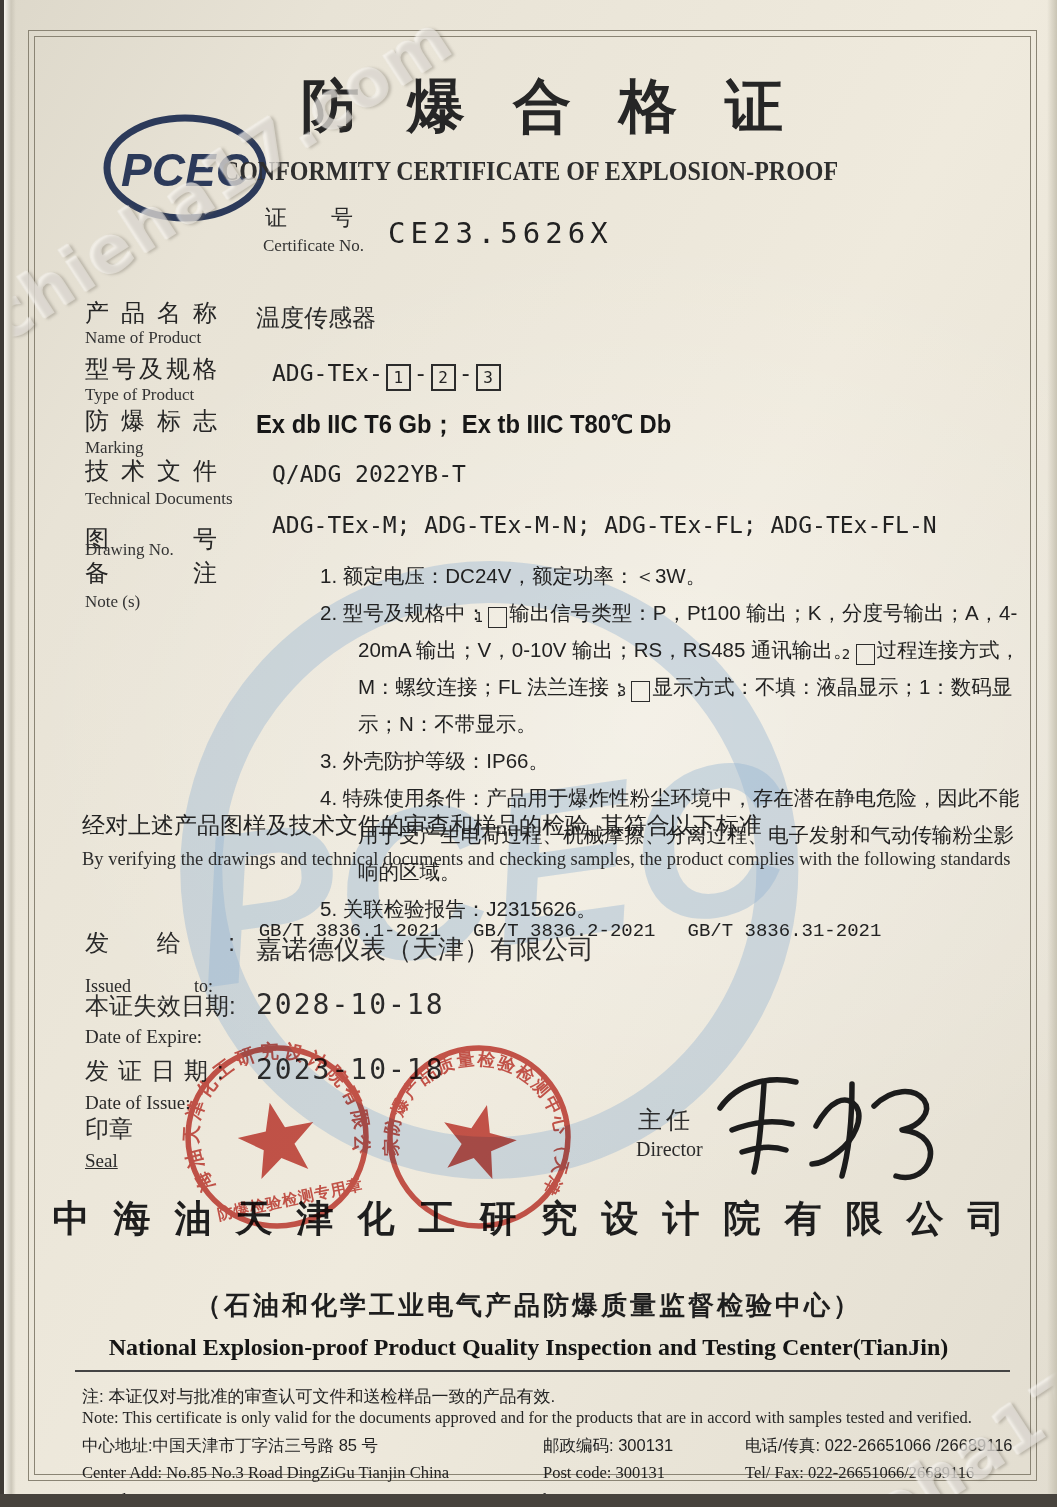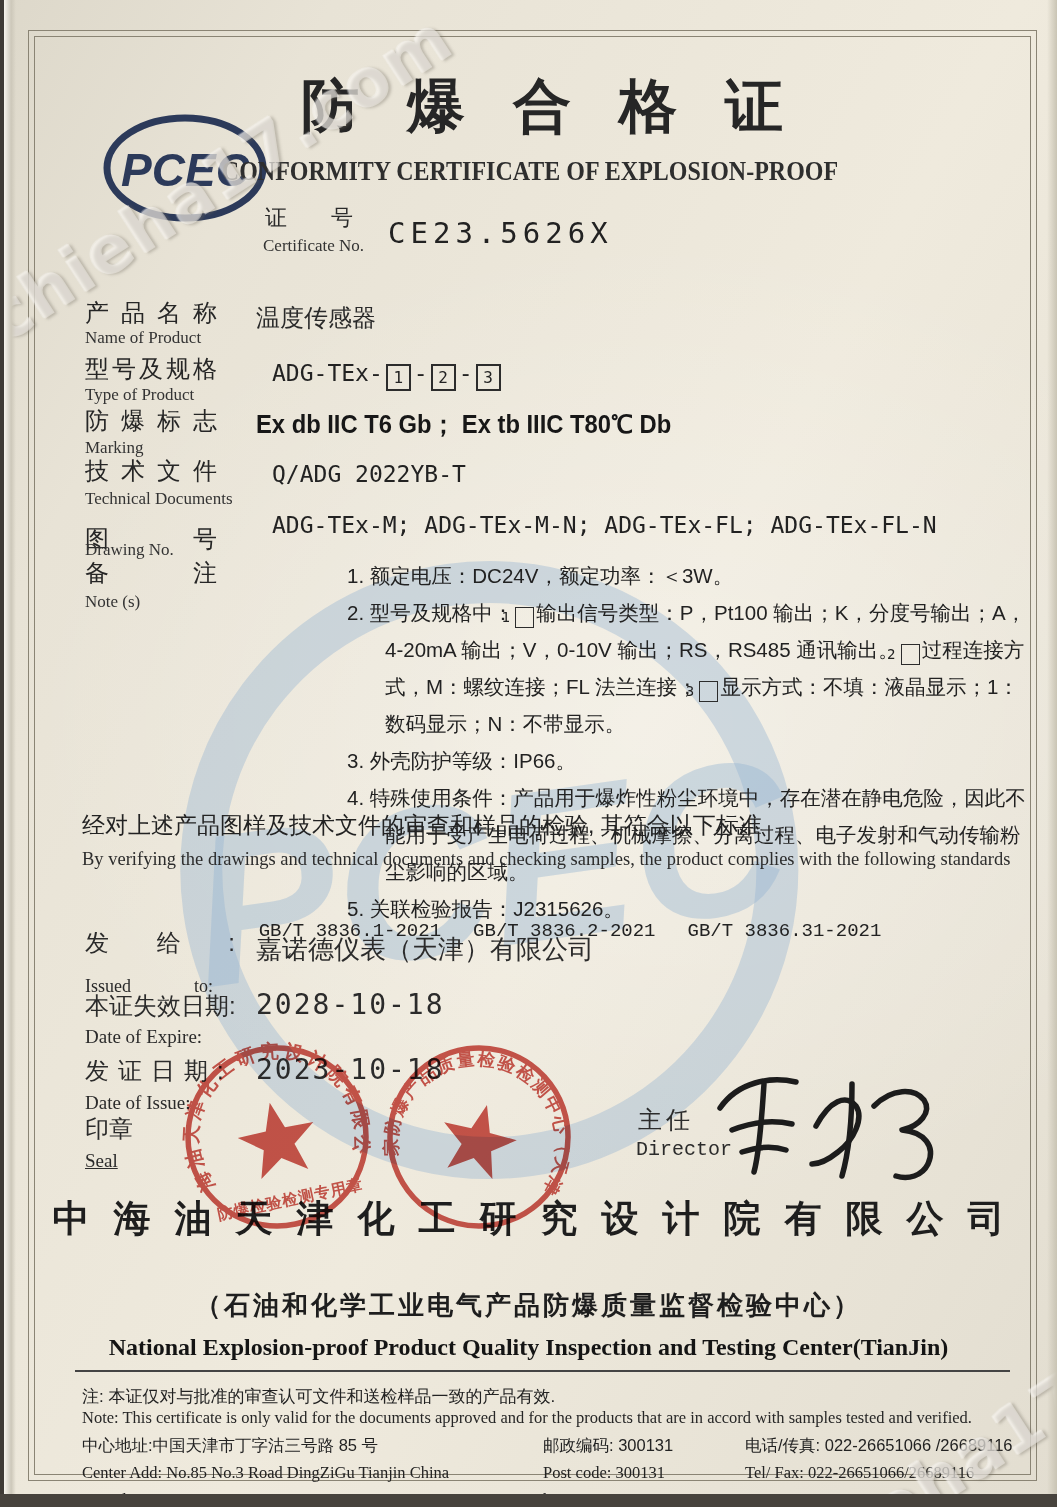--- a/index.html
+++ b/index.html
@@ -54,21 +54,21 @@
   .val-cjk{font-size:24px;color:#2a2a2a;}
   .val-mono{font-family:"DejaVu Sans Mono",monospace;font-size:23px;color:#222;margin-left:16px;}
   .val-marking{font-family:"Liberation Sans",sans-serif;font-weight:bold;font-size:25px;
     color:#171717;transform:scaleX(.95);transform-origin:left;letter-spacing:0px;}
 
   .box{display:inline-block;min-width:19px;height:23px;line-height:23px;border:2px solid #2c2c2c;
     text-align:center;font-size:16px;font-family:"DejaVu Sans Mono",monospace;
     vertical-align:-2px;margin:0 3px;padding:0 1px;}
 
   .notes{position:absolute;left:320px;top:557px;width:708px;z-index:2;}
-  .note-line{font-size:20.5px;line-height:37px;color:#222;padding-left:38px;text-indent:-38px;margin-left:27px;}
+  .note-line{font-size:20.5px;line-height:37px;color:#222;padding-left:38px;text-indent:-38px;}
   .notes .box{min-width:15px;height:19px;line-height:19px;font-size:14px;border-width:1.5px;margin:0 2px;}
 
   .std-cn{position:absolute;left:82px;top:810px;font-size:23px;color:#222;z-index:2;}
   .std-en{position:absolute;left:82px;top:848px;font-family:"Liberation Serif",serif;
     font-size:18.5px;color:#2c2c2c;z-index:2;transform:scaleY(1.05);transform-origin:left top;}
   .std-row{position:absolute;left:300px;top:884px;width:540px;display:flex;gap:32px;
     justify-content:center;z-index:2;}
   .std-row span{font-family:Liberation Mono, monospace;font-size:19px;color:#222;white-space:nowrap;margin-top:36px;}
 
   .issued-lbl{position:absolute;left:85px;top:927px;width:150px;font-size:24px;
@@ -79,21 +79,21 @@
 
   .date-lbl{position:absolute;left:85px;font-size:24px;z-index:2;}
   .date-en{position:absolute;left:85px;font-family:"Liberation Serif",serif;font-size:19px;z-index:2;}
   .date-val{position:absolute;left:256px;font-family:"DejaVu Sans Mono",monospace;font-size:28px;
     letter-spacing:2px;z-index:2;}
 
   .seal-lbl-cn{position:absolute;left:85px;top:1113px;font-size:24px;z-index:2;}
   .seal-lbl-en{position:absolute;left:85px;top:1150px;font-family:"Liberation Serif",serif;
     font-size:19px;z-index:2;text-decoration:underline;}
   .director-cn{position:absolute;left:638px;top:1104px;font-size:24px;letter-spacing:4px;z-index:2;}
-  .director-en{position:absolute;left:636px;top:1138px;font-family:Liberation Mono, monospace;
+  .director-en{position:absolute;left:636px;top:1138px;font-family:Liberation Serif, serif;
     font-size:20px;z-index:2;}
   .signature{position:absolute;left:712px;top:1072px;z-index:3;}
 
   .seal{position:absolute;z-index:4;mix-blend-mode:multiply;opacity:.88;}
   .seal text{font-family:"Liberation Sans",sans-serif;font-weight:bold;}
 
   .org1{position:absolute;left:0;top:1194px;width:1057px;text-align:center;
     font-family:"Liberation Serif",serif;font-weight:bold;font-size:37px;letter-spacing:24px;
     text-indent:24px;color:#1e1e1e;z-index:2;white-space:nowrap;}
   .org2{position:absolute;left:0;top:1242px;width:1057px;text-align:center;

